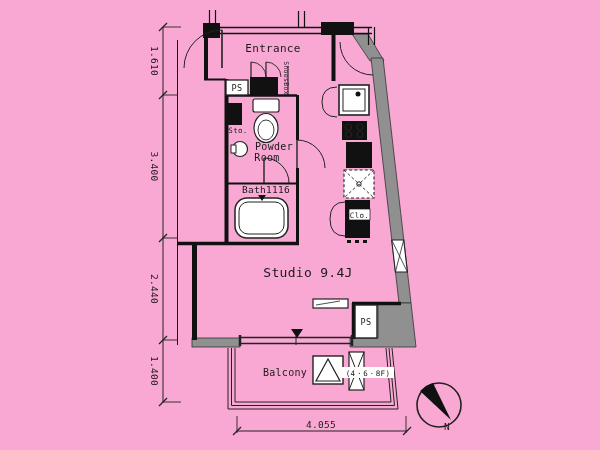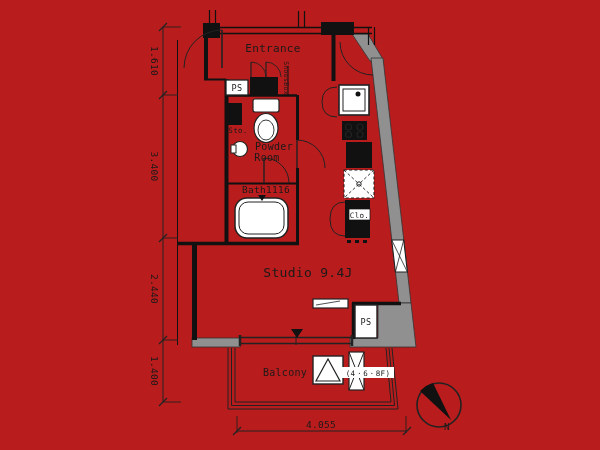--- a/index.html
+++ b/index.html
@@ -1,16 +1,16 @@
 <!DOCTYPE html>
 <html><head>
 <meta charset="utf-8">
 <style>
   html,body{margin:0;padding:0;background:#ffffff;}
-  #stage{position:relative;width:600px;height:450px;background:#b91c1c;overflow:hidden;
+  #stage{position:relative;width:600px;height:450px;background:#f9a8d4;overflow:hidden;
          font-family:"DejaVu Sans Mono", monospace;}
   svg{position:absolute;left:0;top:0;}
   .gray{fill:#909090;stroke:#333;stroke-width:0.8;}
   .wall{stroke:#111;fill:none;}
   .thin{stroke:#222;fill:none;}
   .fix{stroke:#222;fill:#fff;}
   .fixn{stroke:#222;fill:none;}
   .blk{fill:#111;stroke:none;}
   .dash{stroke:#222;fill:#fff;stroke-dasharray:3,2.2;}
   .dashl{stroke:#222;fill:none;stroke-dasharray:3,2.2;}

